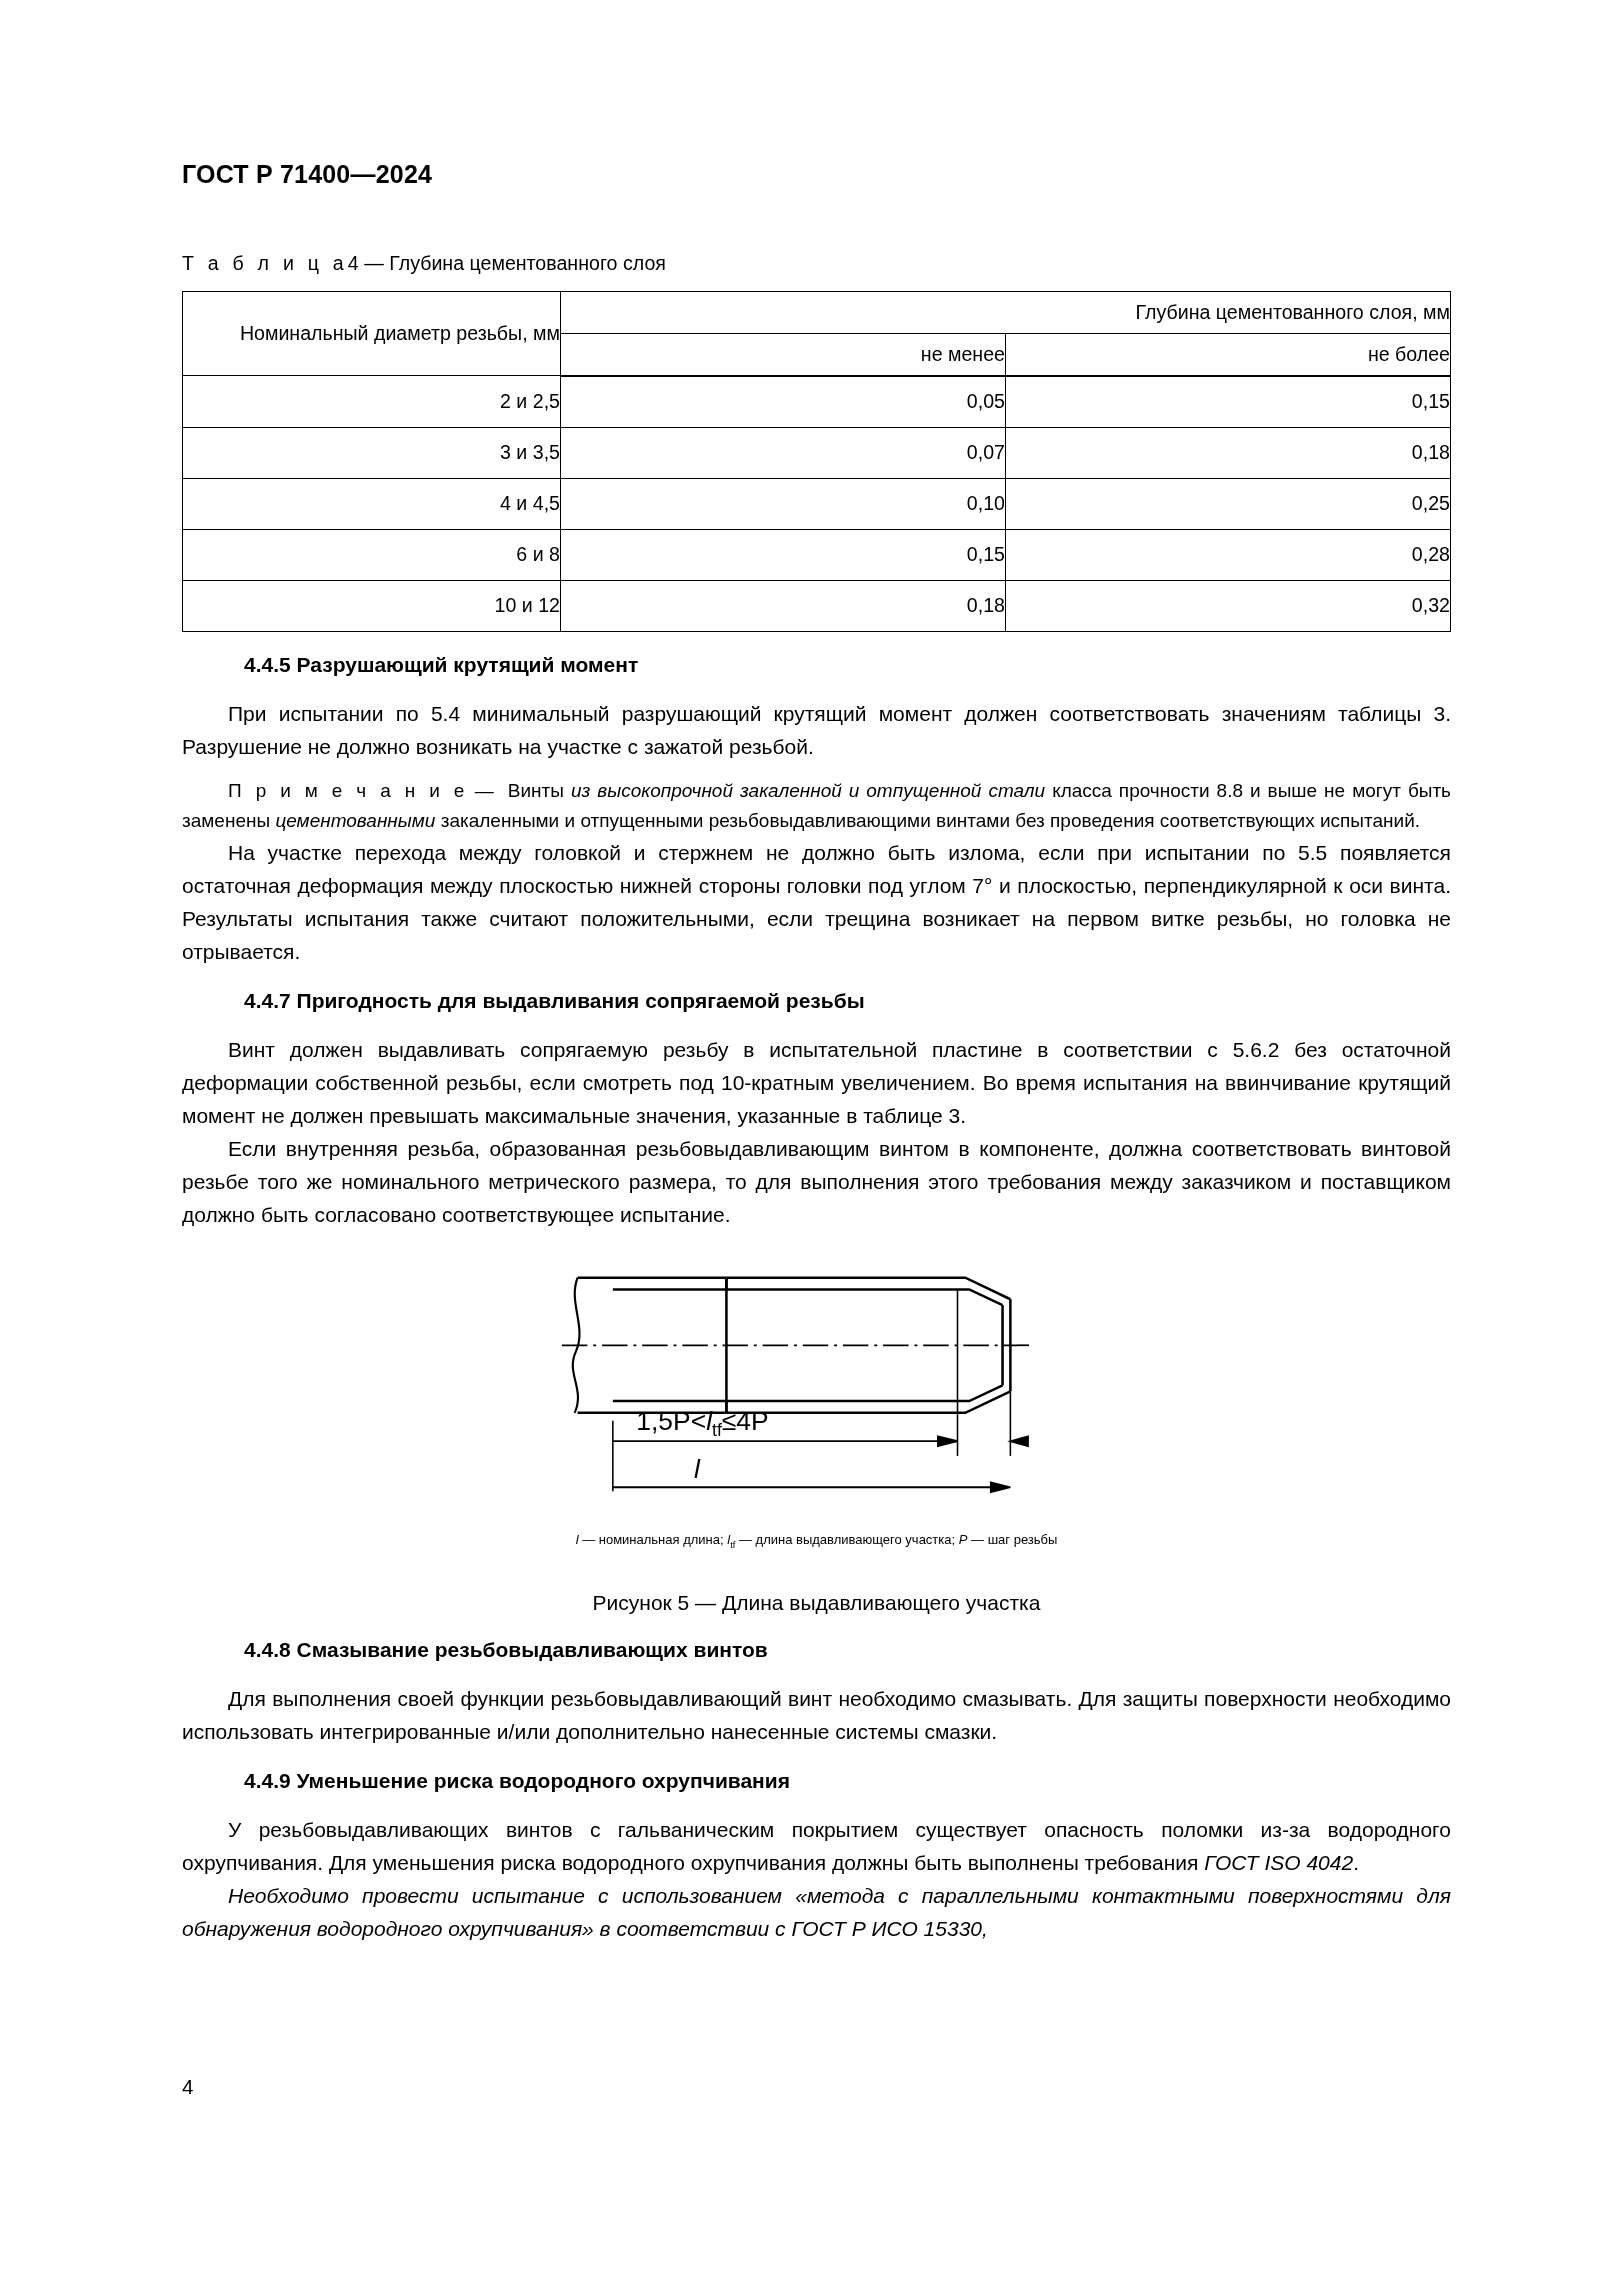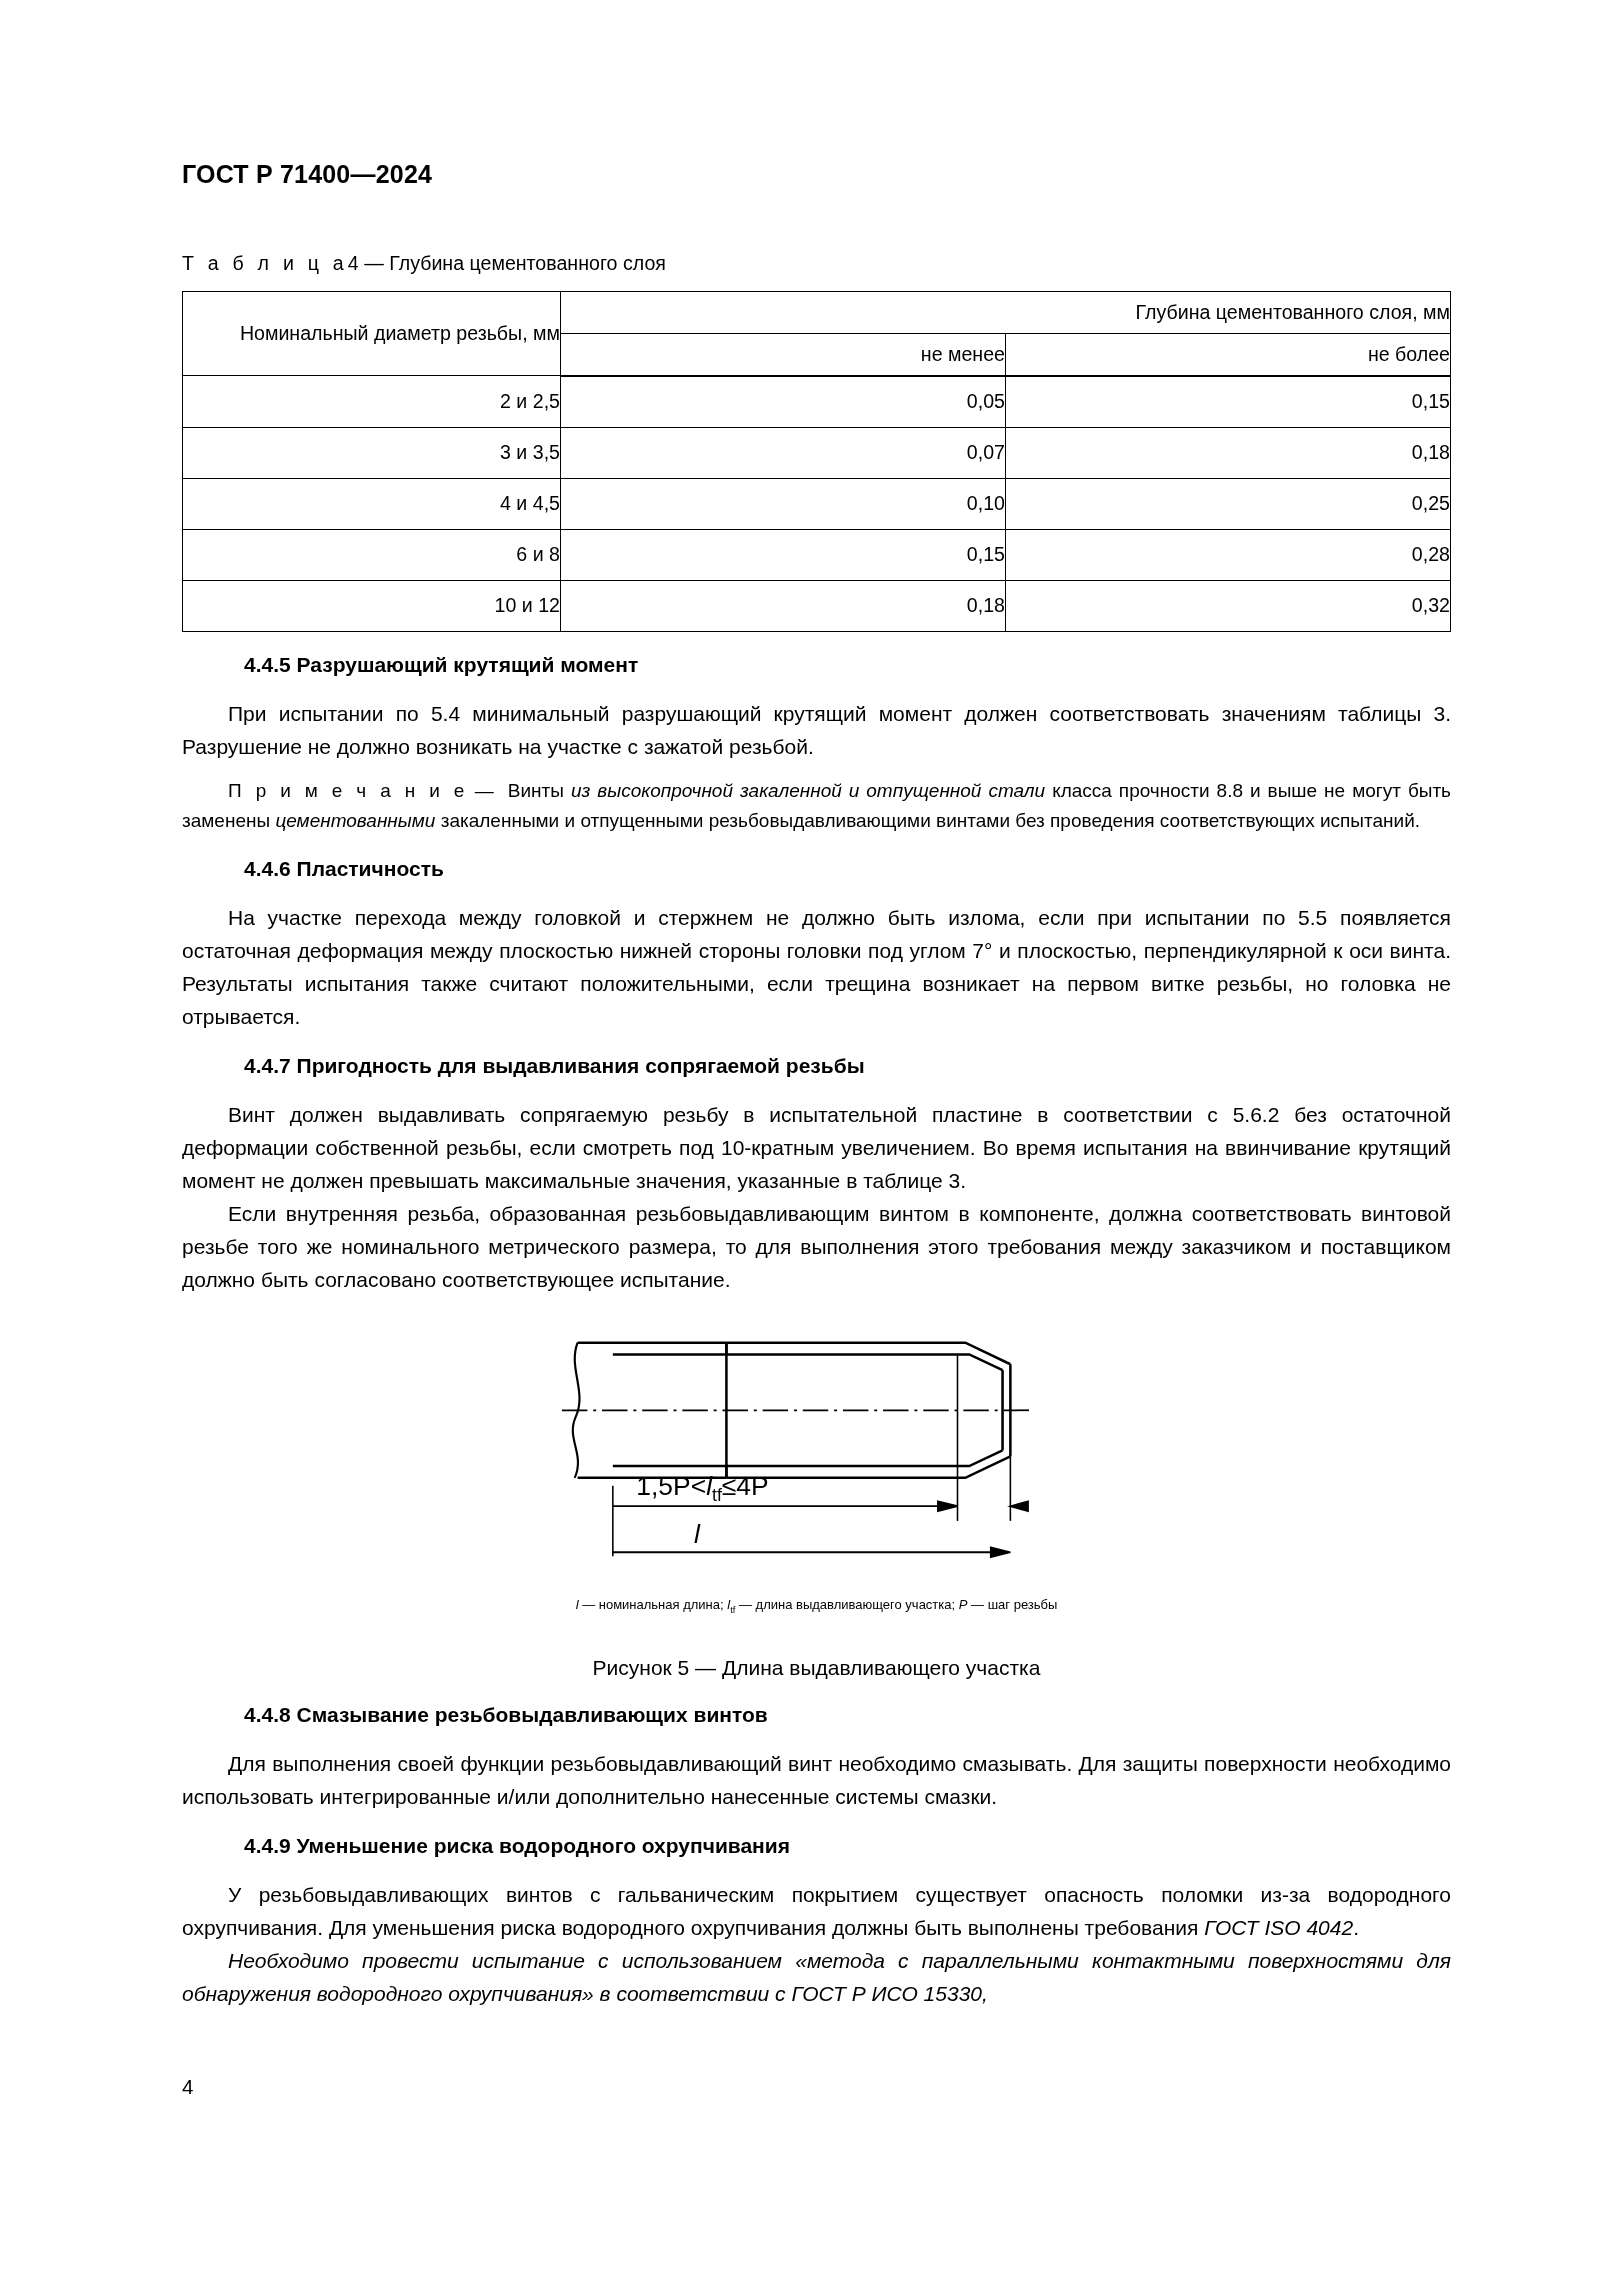--- a/index.html
+++ b/index.html
@@ -191,21 +191,20 @@
     <p class="note">
       <span class="nword">П р и м е ч а н и е</span>
       <span>—</span>&nbsp;
       <span>Винты</span>
       <i>из высокопрочной закаленной и отпущенной стали</i>
       <span>класса прочности 8.8 и выше не могут быть заменены</span>
       <i>цементованными</i>
       <span>закаленными и отпущенными резьбовыдавливающими винтами без проведения соответствующих испытаний.</span>
     </p>
 
-    <h4 class="clause gap-before">4.4.6 Пластичность</h4>
     <p class="body indent">На участке перехода между головкой и стержнем не должно быть излома, если при испытании по 5.5 появляется остаточная деформация между плоскостью нижней стороны головки под углом 7° и плоскостью, перпендикулярной к оси винта. Результаты испытания также считают положительными, если трещина возникает на первом витке резьбы, но головка не отрывается.</p>
 
     <h4 class="clause">4.4.7 Пригодность для выдавливания сопрягаемой резьбы</h4>
     <p class="body indent">Винт должен выдавливать сопрягаемую резьбу в испытательной пластине в соответствии с 5.6.2 без остаточной деформации собственной резьбы, если смотреть под 10-кратным увеличением. Во время испытания на ввинчивание крутящий момент не должен превышать максимальные значения, указанные в таблице 3.</p>
     <p class="body indent">Если внутренняя резьба, образованная резьбовыдавливающим винтом в компоненте, должна соответствовать винтовой резьбе того же номинального метрического размера, то для выполнения этого требования между заказчиком и поставщиком должно быть согласовано соответствующее испытание.</p>
 
     <div class="figure-block">
       <svg class="figure-svg-wrap" width="549" height="235" viewBox="0 0 560 240">
         <g fill="none" stroke="#000" stroke-width="2.6" stroke-linejoin="miter" stroke-linecap="butt">
 

